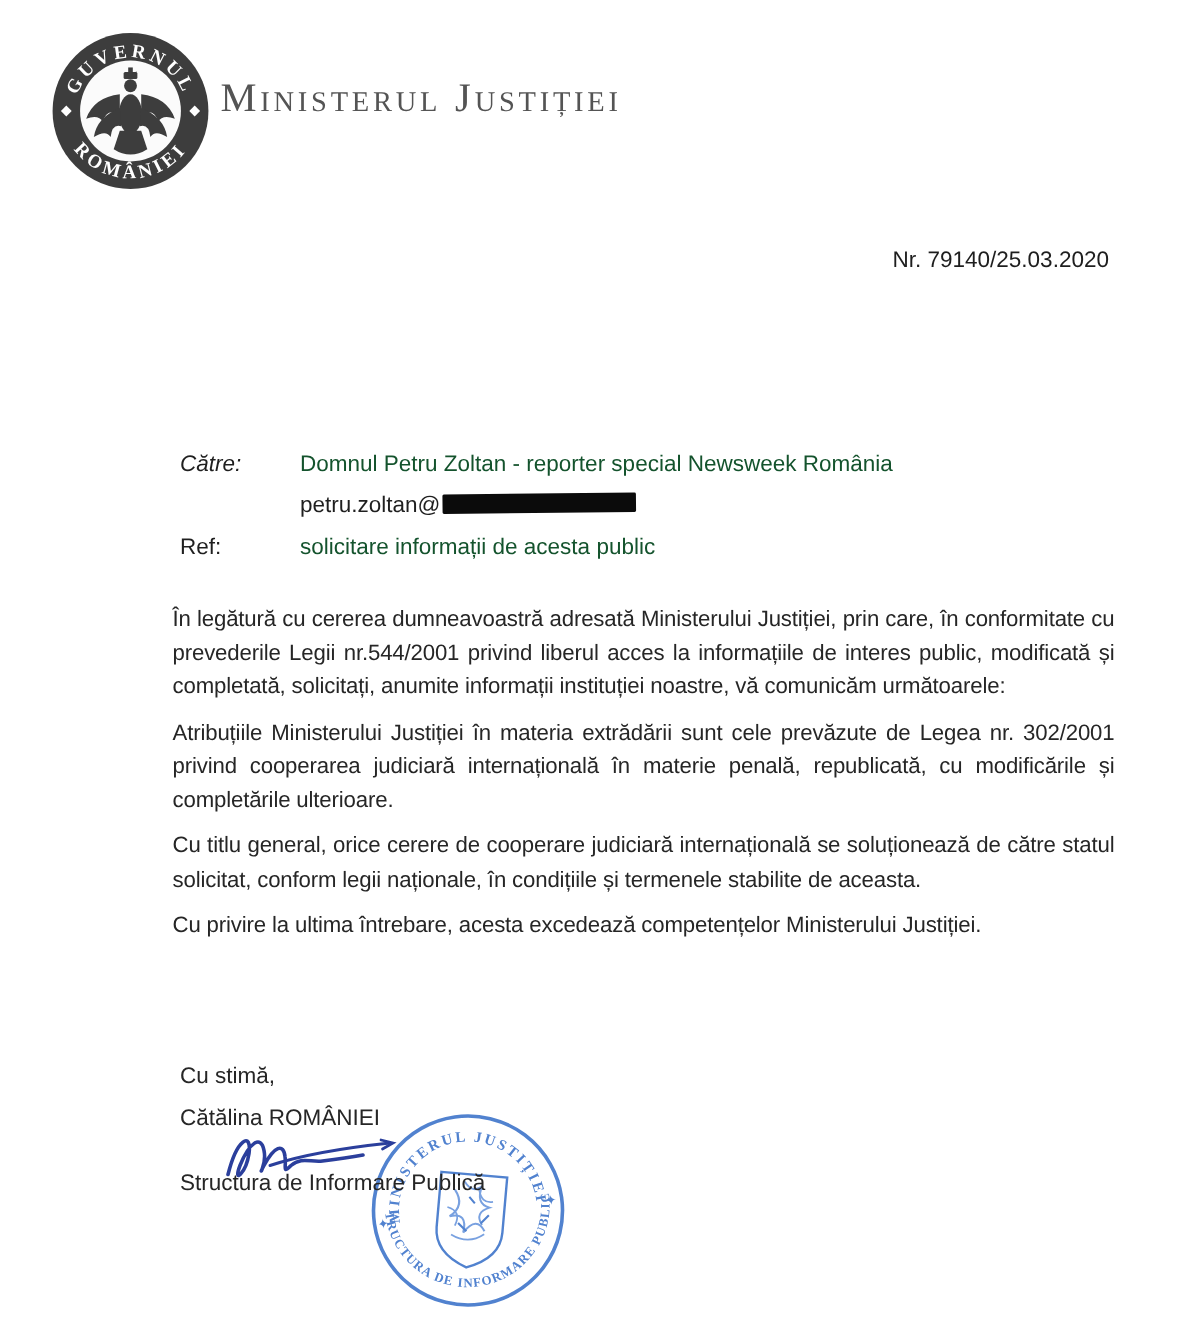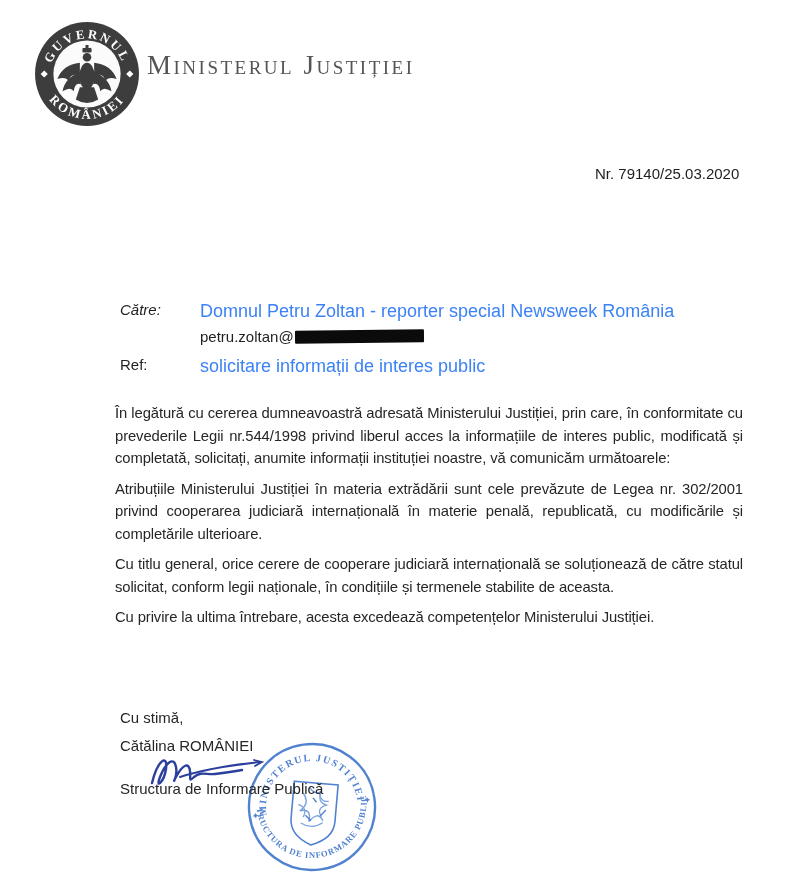--- a/index.html
+++ b/index.html
@@ -9,21 +9,21 @@
   }
   .seal{position:absolute;left:33px;top:20px;width:108px;height:108px;}
   .ministry-title{
     position:absolute;left:147px;top:50px;
     font-family:"Liberation Serif","DejaVu Serif",serif;
     font-variant:small-caps;font-size:27px;letter-spacing:2.5px;
     color:#545454;font-weight:500;
   }
   .ref-number{position:absolute;left:595px;top:165px;font-size:15px;color:#1e1e1e;}
   .addr-label{position:absolute;left:120px;font-size:15px;color:#1f1f1f;}
-  .addr-value{position:absolute;left:200px;font-size:18px;color:#3b82f6;}
+  .addr-value{position:absolute;left:200px;font-size:15px;color:#14532d;}
   .to-label{top:301px;font-style:italic;} .to-value{top:301px;}
   .email-line{position:absolute;left:200px;top:328px;font-size:15px;color:#1f1f1f;}
   .redaction{display:inline-block;width:129px;height:13px;background:#0b0b0b;
     vertical-align:-1px;margin-left:1px;transform:rotate(-0.6deg);border-radius:1px;}
   .ref-label{top:356px;} .ref-value{top:356px;}
   .body-block{position:absolute;left:115px;top:402px;width:628px;z-index:1;}
   .body-block p{
     margin:0 0 8px 0;text-align:justify;font-size:14.8px;line-height:22.5px;
     color:#262626;letter-spacing:-0.1px;
   }
@@ -71,24 +71,24 @@
   <div class="ministry-title">Ministerul Justiției</div>
 
   <div class="ref-number">Nr. 79140/25.03.2020</div>
 
   <div class="addr-label to-label">Către:</div>
   <div class="addr-value to-value">Domnul Petru Zoltan - reporter special Newsweek România</div>
   <div class="email-line">
     <span>petru.zoltan@</span><span class="redaction"></span>
   </div>
   <div class="addr-label ref-label">Ref:</div>
-  <div class="addr-value ref-value">solicitare informații de interes public</div>
+  <div class="addr-value ref-value">solicitare informații de acesta public</div>
 
   <div class="body-block">
-    <p>În legătură cu cererea dumneavoastră adresată Ministerului Justiției, prin care, în conformitate cu prevederile Legii nr.544/1998 privind liberul acces la informațiile de interes public, modificată și completată, solicitați, anumite informații instituției noastre, vă comunicăm următoarele:</p>
+    <p>În legătură cu cererea dumneavoastră adresată Ministerului Justiției, prin care, în conformitate cu prevederile Legii nr.544/2001 privind liberul acces la informațiile de interes public, modificată și completată, solicitați, anumite informații instituției noastre, vă comunicăm următoarele:</p>
     <p>Atribuțiile Ministerului Justiției în materia extrădării sunt cele prevăzute de Legea nr. 302/2001 privind cooperarea judiciară internațională în materie penală, republicată, cu modificările și completările ulterioare.</p>
     <p>Cu titlu general, orice cerere de cooperare judiciară internațională se soluționează de către statul solicitat, conform legii naționale, în condițiile și termenele stabilite de aceasta.</p>
     <p>Cu privire la ultima întrebare, acesta excedează competențelor Ministerului Justiției.</p>
   </div>
 
   <div class="salutation">Cu stimă,</div>
   <div class="signer-name">Cătălina ROMÂNIEI</div>
   <div class="signer-title">Structura de Informare Publică</div>
 
   <svg class="signature" viewBox="0 0 130 54">

